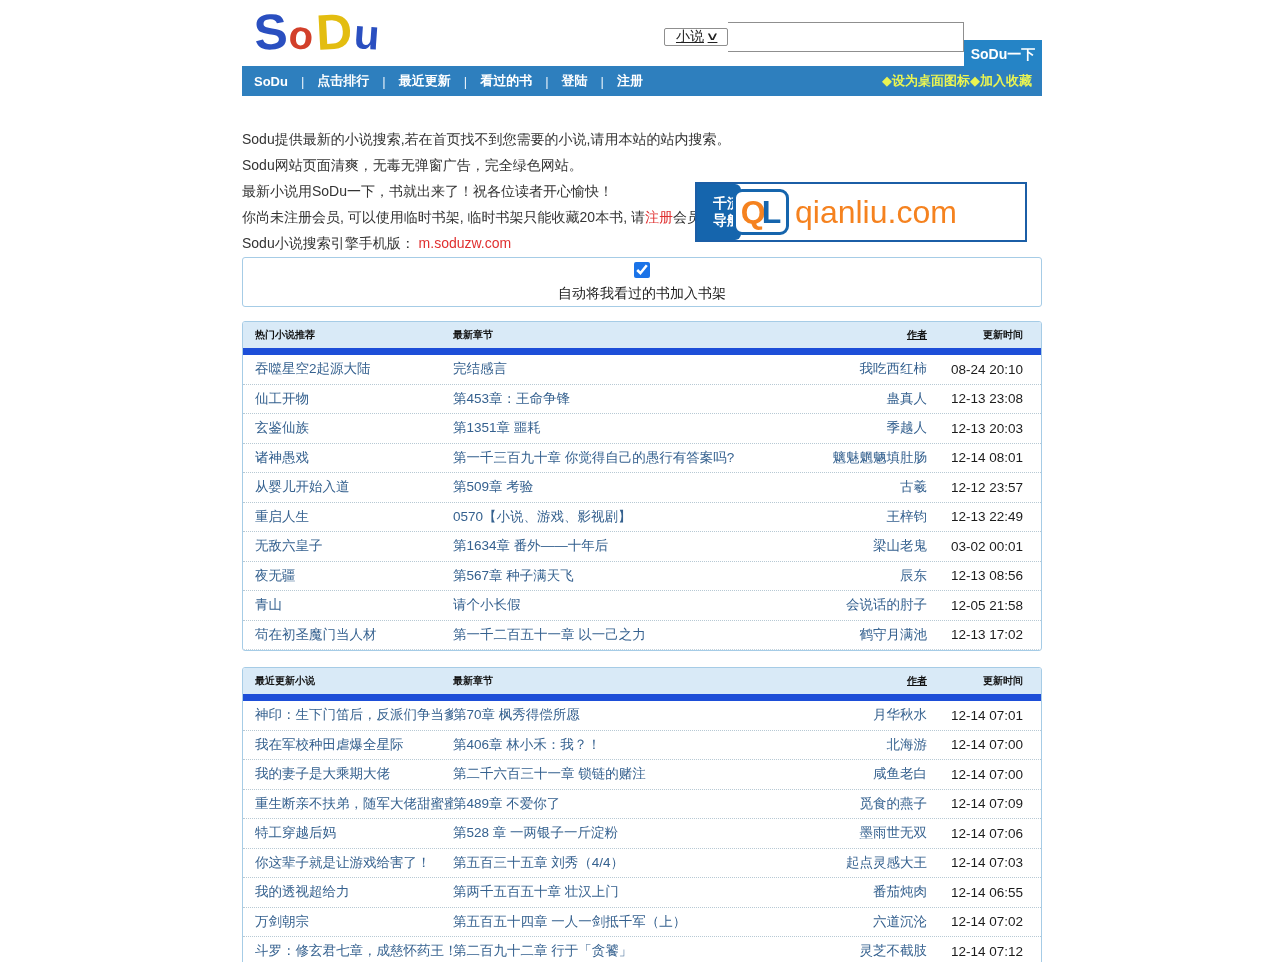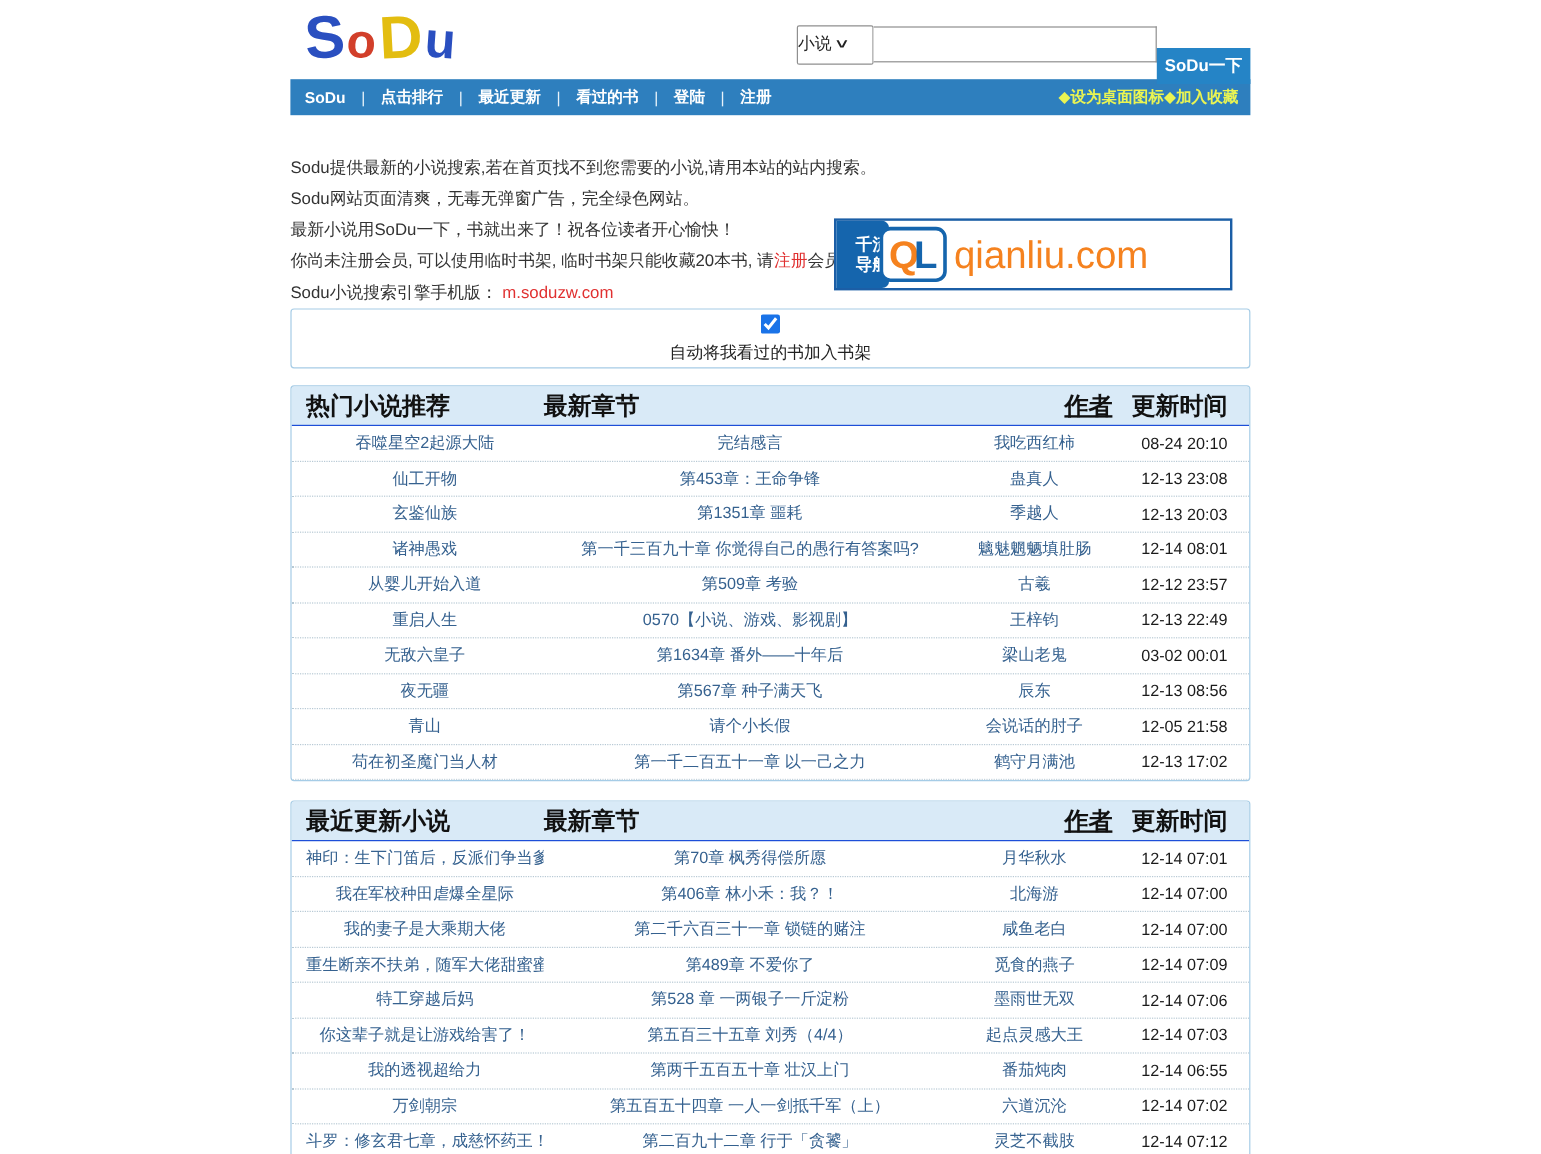--- a/index.html
+++ b/index.html
@@ -9,21 +9,21 @@
 
   
   .topbar { height:66px; display:flex; align-items:center; justify-content:space-between; padding-left:12px; }
   .logo { font-weight:bold; font-size:50px; line-height:60px; letter-spacing:2px; user-select:none; }
   .logo span { display:inline-block; }
   .logo span:nth-child(1){ transform:rotate(-4deg); }
   .logo span:nth-child(2){ transform:rotate(5deg); font-size:40px; }
   .logo span:nth-child(3){ transform:rotate(-3deg); }
   .logo span:nth-child(4){ transform:rotate(4deg); font-size:42px; }
   .search { display:flex; align-items:center; margin-top:8px; }
-  .sel { height:33px; width:64px; border:1px solid #8f8f8f; border-radius:2px; display:flex; align-items:center; justify-content:flex-start; gap:5px; font-size:14px; color:#222; background:#fff; cursor:default; }
+  .sel { height:18px; width:64px; border:1px solid #8f8f8f; border-radius:2px; display:flex; align-items:center; justify-content:center; gap:5px; font-size:14px; color:#222; background:#fff; cursor:default;text-decoration:underline; }
   .sel .chev { font-size:12px; font-weight:bold; transform:scaleX(1.4); }
   .search input { height:30px; width:236px; border:1px solid #8f8f8f; border-left:none; outline:none; font-size:14px; padding:0 6px; }
   .search button { height:30px; width:78px; border:none; background:#2584c6; color:#fff; font-size:14px; font-weight:bold; cursor:pointer;margin-top:35px; }
 
   
   .navbar { height:30px; background:#2e7fbe; display:flex; align-items:center; justify-content:space-between; padding:0 10px 0 12px; }
   .nav-left { display:flex; align-items:center; font-size:13px; font-weight:bold; color:#fff; }
   .nav-left .sep { margin:0 13px; color:#e8f2fa; font-weight:normal; }
   .nav-left a { color:#fff; text-decoration:none; cursor:pointer; }
   .nav-right { display:flex; gap:0; font-size:13px; font-weight:bold; }
@@ -42,28 +42,28 @@
   .ad-badge .l { color:#1565ad; margin-left:-4px; }
   .ad-domain { color:#f5821f; font-size:32px; margin-left:6px; letter-spacing:0; }
 
   
   .shelf { height:50px; border:1px solid #a6cce6; border-radius:3px; display:flex; align-items:center; justify-content:center; gap:7px; margin-bottom:14px;flex-direction:column; }
   .shelf input { width:16px; height:16px; accent-color:#1a73e8; cursor:pointer; }
   .shelf label { font-size:14px; color:#222; cursor:pointer; }
 
   
   .panel { border:1px solid #a6cce6; border-radius:3px; margin-bottom:16px; overflow:hidden; }
-  .t-head { height:33px; background:#d9eaf7; border-bottom:1px solid #1d4ed8; display:flex; align-items:center; padding:0 18px 0 12px; font-size:20px; font-weight:bold; color:#111; }
+  .t-head { height:33px; background:#d9eaf7; border-bottom:7px solid #1d4ed8; display:flex; align-items:center; padding:0 18px 0 12px; font-size:10px; font-weight:bold; color:#111; }
   .t-body .tr { height:29.5px; display:flex; align-items:center; padding:0 18px 0 12px; border-bottom:1px dotted #b7c9d4; font-size:13.5px; }
   .t-body .tr:last-child { border-bottom-color:#c3d3dd; }
   .c0 { width:198px; overflow:hidden; white-space:nowrap; }
   .c1 { flex:1; overflow:hidden; white-space:nowrap; }
   .c2 { width:130px; text-align:right; white-space:nowrap;text-decoration:underline; }
   .c3 { width:96px; text-align:right; color:#1b1b1b; white-space:nowrap; }
-  a.cell-link { color:#35618f; text-decoration:none; cursor:pointer;text-align:center; }
+  a.cell-link { color:#35618f; text-decoration:none; cursor:pointer; }
   .t-head .c3, .t-head .c2 { color:#111; }
 </style>
 </head>
 <body>
 
 <div class="content">
 
   <div class="topbar">
     <div class="logo" id="logo"><span style="color: rgb(42, 79, 192);">S</span><span style="color: rgb(210, 63, 42);">o</span><span style="color: rgb(227, 189, 16);">D</span><span style="color: rgb(42, 79, 192);">u</span></div>
     <div class="search">

